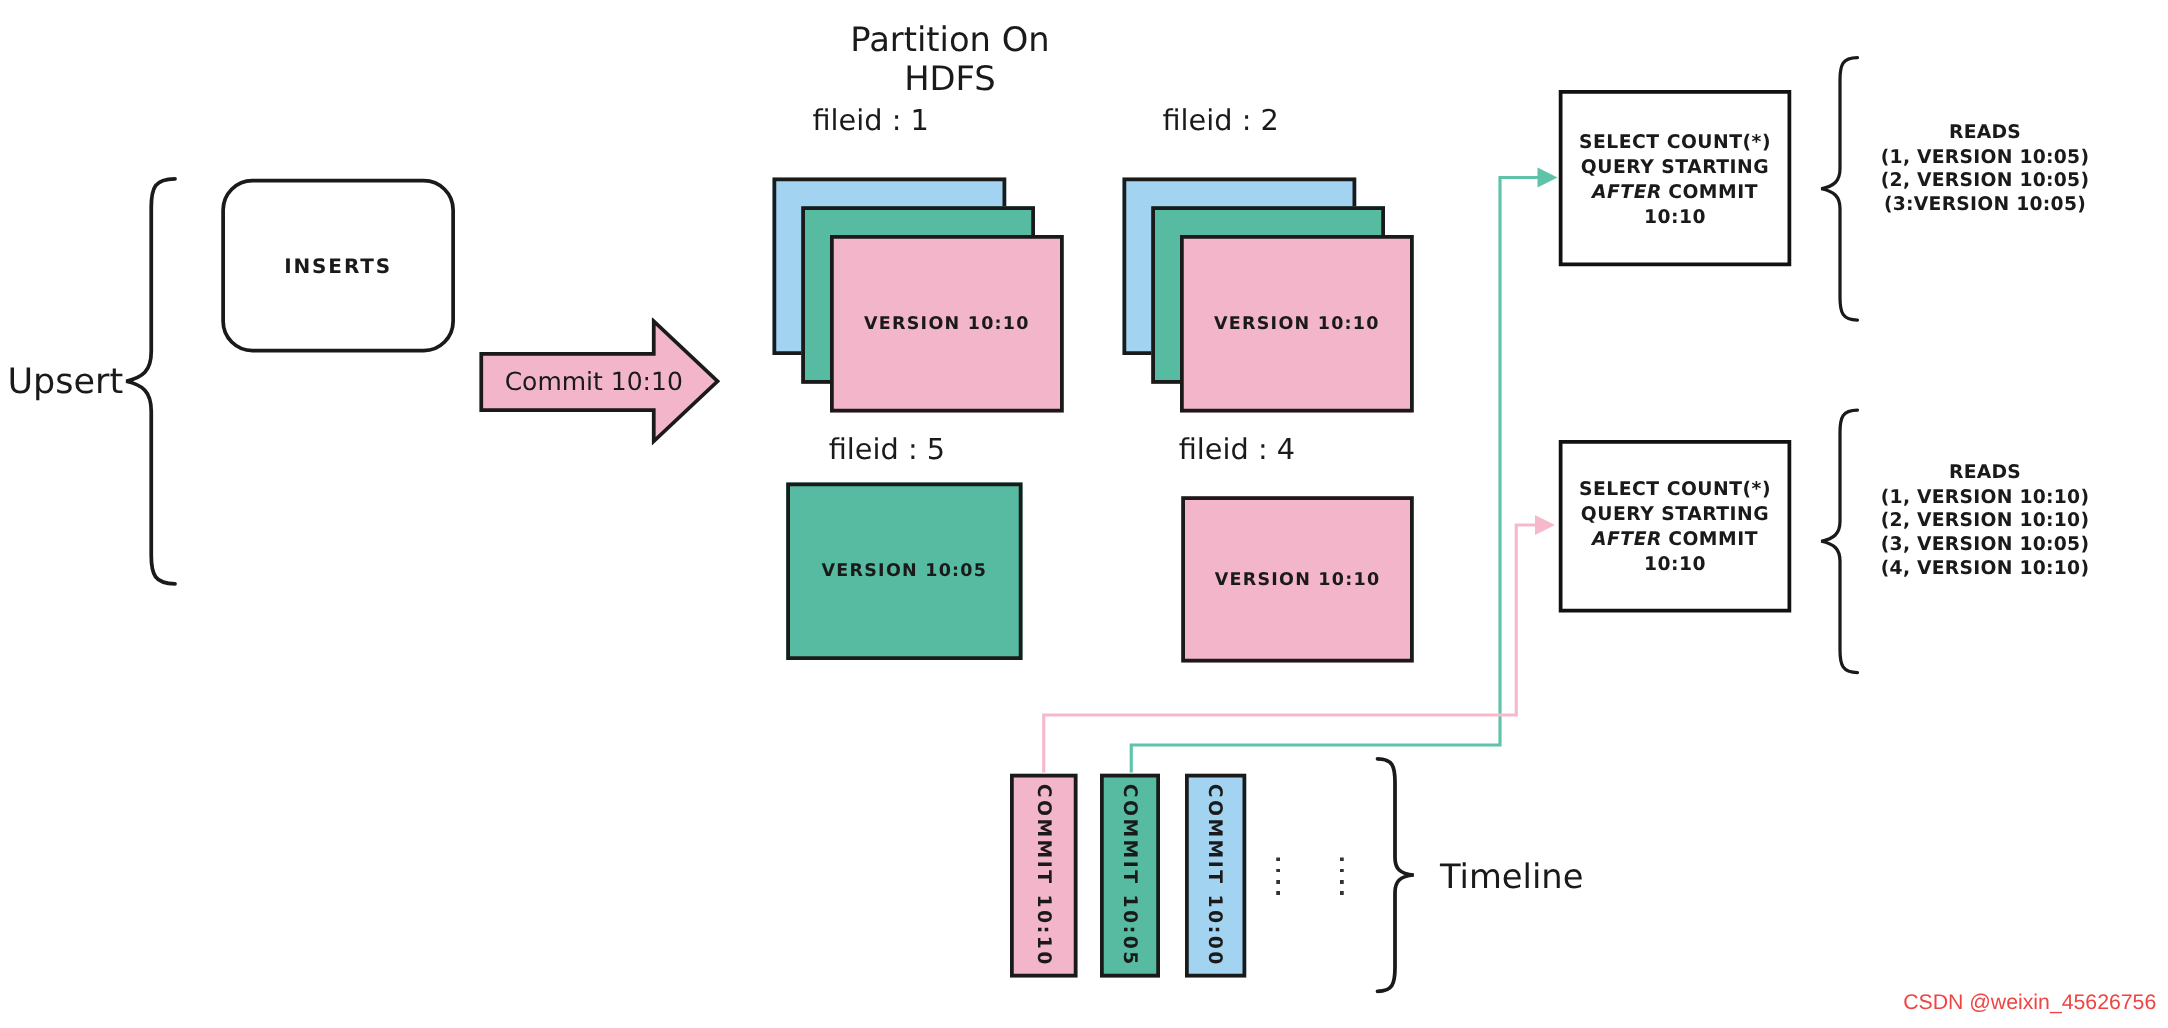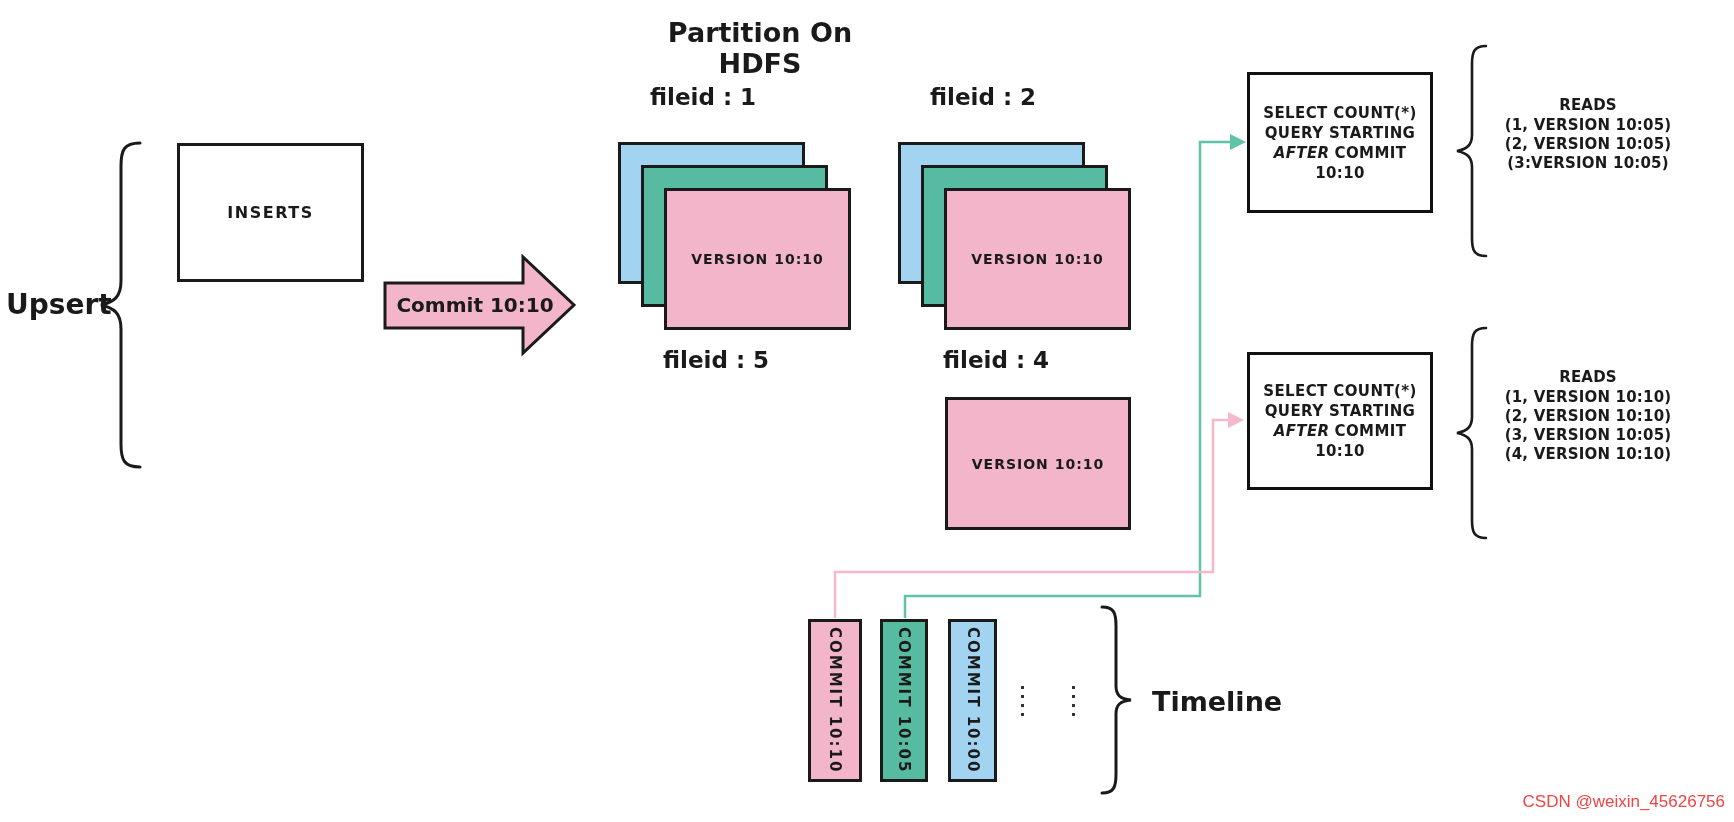--- a/index.html
+++ b/index.html
@@ -1,21 +1,21 @@
 <!DOCTYPE html>
 <html><head>
 <meta charset="utf-8">
 <style>
   html,body{margin:0;padding:0;background:#fff;}
   .canvas{
     position:relative;width:1734px;height:822px;background:#ffffff;
     font-family:"DejaVu Sans",sans-serif;color:#1a1a1a;overflow:hidden;
   }
   .abs{position:absolute;}
-  .hand{font-family:"DejaVu Sans",sans-serif;font-weight:700;}
+  .hand{font-family:"DejaVu Sans",sans-serif;font-weight:400;}
   .title{font-size:27px;text-align:center;}
   .side-label{font-size:28px;}
   .fileid-label{font-size:23px;text-align:left;}
   .outline-box{border:3px solid #1a1a1a;background:#fff;box-sizing:border-box;
     display:flex;align-items:center;justify-content:center;}
   .card{border:3px solid #1a1a1a;box-sizing:border-box;position:absolute;
     display:flex;align-items:center;justify-content:center;}
   .card.pink{background:#f3b5c9;}
   .card.green{background:#56bba0;}
   .card.blue{background:#a2d4f1;}
@@ -57,21 +57,21 @@
   </svg>
 
   <div class="abs hand title" style="left:650px;top:17px;width:220px;">Partition On HDFS</div>
 
   <div class="abs hand side-label" style="left:6px;top:288px;">Upsert</div>
 
   <svg class="abs" style="left:93px;top:140px;" width="52" height="330" viewBox="0 0 52 330">
     <path d="M 47 3 C 31 3 28 10 28 26 L 28 141 C 28 157 21 162 8 165 C 21 168 28 173 28 189 L 28 304 C 28 320 31 327 47 327" fill="none" stroke="#1a1a1a" stroke-width="3" stroke-linecap="round"></path>
   </svg>
 
-  <div class="abs outline-box" style="left:177px;top:143px;width:187px;height:139px;">
+  <div class="abs outline-box" style="left:177px;top:143px;width:187px;height:139px;border-radius:25px;">
     <span class="io-label">INSERTS</span>
   </div>
 
 
   <svg class="abs" style="left:348px;top:254px;" width="230" height="105" viewBox="0 0 230 105">
     <polygon points="37,29 175,29 175,3 226,51 175,99 175,74 37,74" fill="#f3b5c9" stroke="#1a1a1a" stroke-width="3"></polygon>
   </svg>
   <div class="abs hand arrow-label" style="left:395px;top:293px;width:160px;">Commit 10:10</div>
 
   <div class="abs hand fileid-label" style="left:650px;top:84px;width:120px;">fileid : 1</div>
@@ -82,20 +82,23 @@
   </div>
 
   <div class="abs hand fileid-label" style="left:930px;top:84px;width:120px;">fileid : 2</div>
   <div class="card blue" style="left:898px;top:142px;width:187px;height:142px;"></div>
   <div class="card green" style="left:921px;top:165px;width:187px;height:142px;"></div>
   <div class="card pink" style="left:944px;top:188px;width:187px;height:142px;">
     <span class="version-label">VERSION 10:10</span>
   </div>
 
   <div class="abs hand fileid-label" style="left:663px;top:347px;width:120px;">fileid : 5</div>
+  <div class="card green" style="left:629px;top:386px;width:189px;height:142px;">
+    <span class="version-label">VERSION 10:05</span>
+  </div>
 
   <div class="abs hand fileid-label" style="left:943px;top:347px;width:120px;">fileid : 4</div>
   <div class="card pink" style="left:945px;top:397px;width:186px;height:133px;">
     <span class="version-label">VERSION 10:10</span>
   </div>
 
   <div class="abs query-box" style="left:1247px;top:72px;width:186px;height:141px;">
     <div>SELECT COUNT(*)</div>
     <div>QUERY STARTING</div>
     <div class="query-line3">

